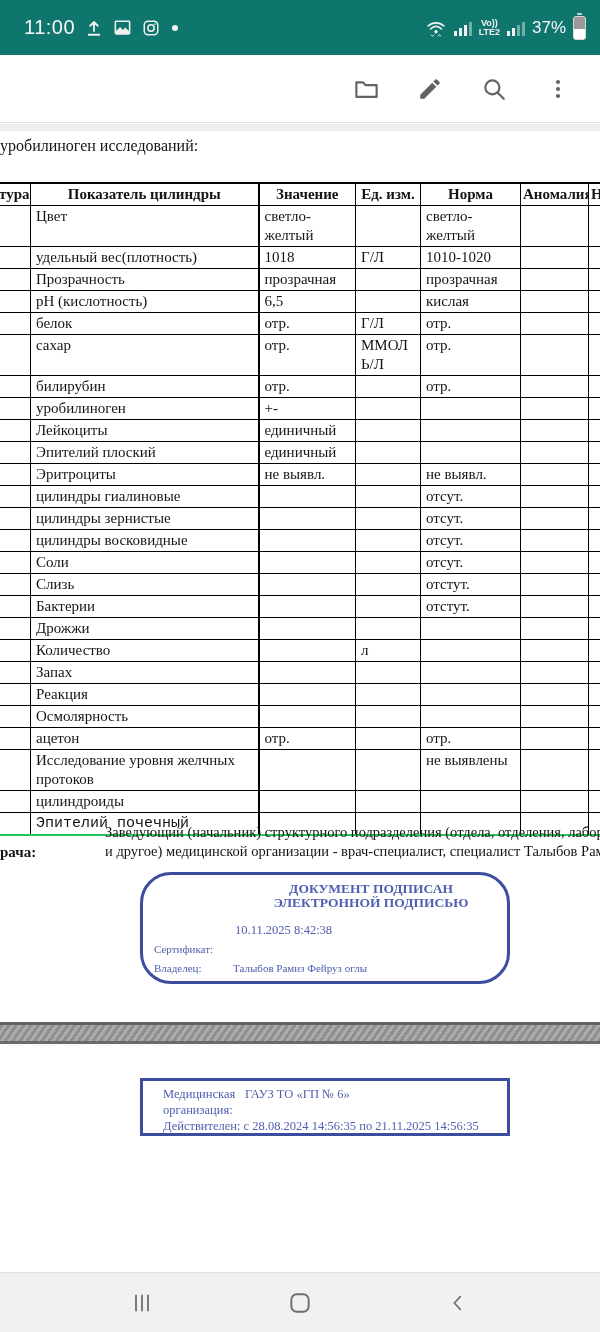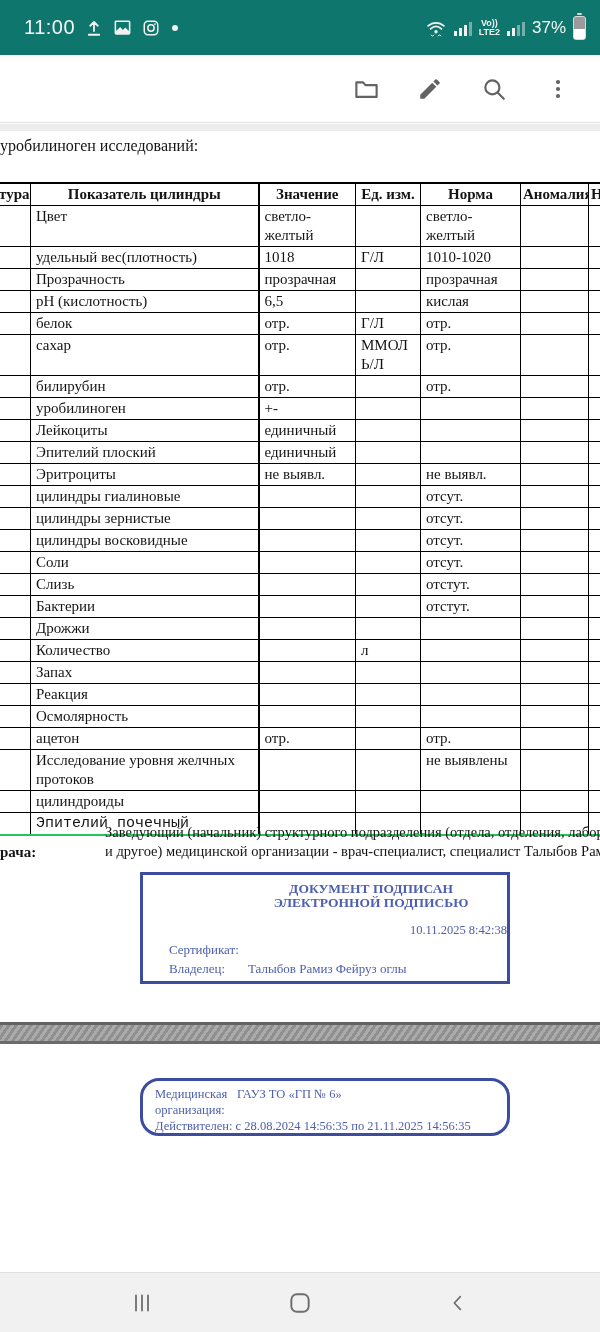--- a/index.html
+++ b/index.html
@@ -45,35 +45,35 @@
   .c4 { width:100px; }
   .c5 { width:68px; }
   .c6 { width:48px; text-align:left; }
 
   .signer { position:absolute; top:699px; left:0; width:600px; height:46px; }
   .signer-label { position:absolute; left:0; top:21px; font-weight:bold; font-size:15px;text-align:right; }
   .signer-text { margin-left:105px; font-size:14.5px; line-height:18.5px; white-space:nowrap; }
 
   
   .stamp { position:absolute; left:140px; width:370px; border:3px solid #3c4da0; color:#5060b0; background:#fff; }
-  .stamp1 { top:748px; height:112px; padding-top:7px; }
+  .stamp1 { top:748px; height:112px; padding-top:7px;border-radius:31px; }
   .stamp-head { margin-left:92px; text-align:center; font-weight:bold; font-size:13.5px; line-height:14px; }
-  .stamp-date { margin-left:92px; text-align:right; font-size:12.5px; margin-top:13px; }
-  .stamp-row { display:flex; margin-left:26px; margin-top:4px; font-size:13px; line-height:15px; }
+  .stamp-date { margin-left:92px; text-align:left; font-size:12.5px; margin-top:13px; }
+  .stamp-row { display:flex; margin-left:11px; margin-top:4px; font-size:11px; line-height:15px; }
   .stamp-lbl { width:79px; flex:none; }
   .stamp, .stamp * { font-family:"Liberation Serif", serif; }
 
   
   .hatch { position:absolute; top:1022px; left:0; width:600px; height:22px; background:#9c9c9c;
     border-top:3px solid #636363; border-bottom:3px solid #6b6b6b;
     background-image:repeating-linear-gradient(125deg, #8f8f8f 0 3px, #ababab 3px 6px); }
 
   
   .page2 { position:absolute; top:1044px; left:0; width:600px; height:228px; background:#fff; }
-  .stamp2 { top:34px; height:58px; padding:5px 0 0 12px; font-size:12.5px; line-height:16px;border-radius:19px; }
+  .stamp2 { top:34px; height:58px; padding:5px 0 0 20px; font-size:12.5px; line-height:16px; }
   .stamp2-line1 { display:flex; }
   .stamp2-lbl { width:82px; flex:none; }
 
   
   .navbar { position:absolute; top:1272px; left:0; width:600px; height:60px; background:#f1f1f1;
     border-top:1px solid #e0e0e0; display:flex; align-items:center; justify-content:space-between; padding:0 118px; }
   .nav-btn { background:none; border:none; width:48px; height:48px; display:flex; align-items:center; justify-content:center; cursor:pointer; }
 </style>
 </head>
 <body>

